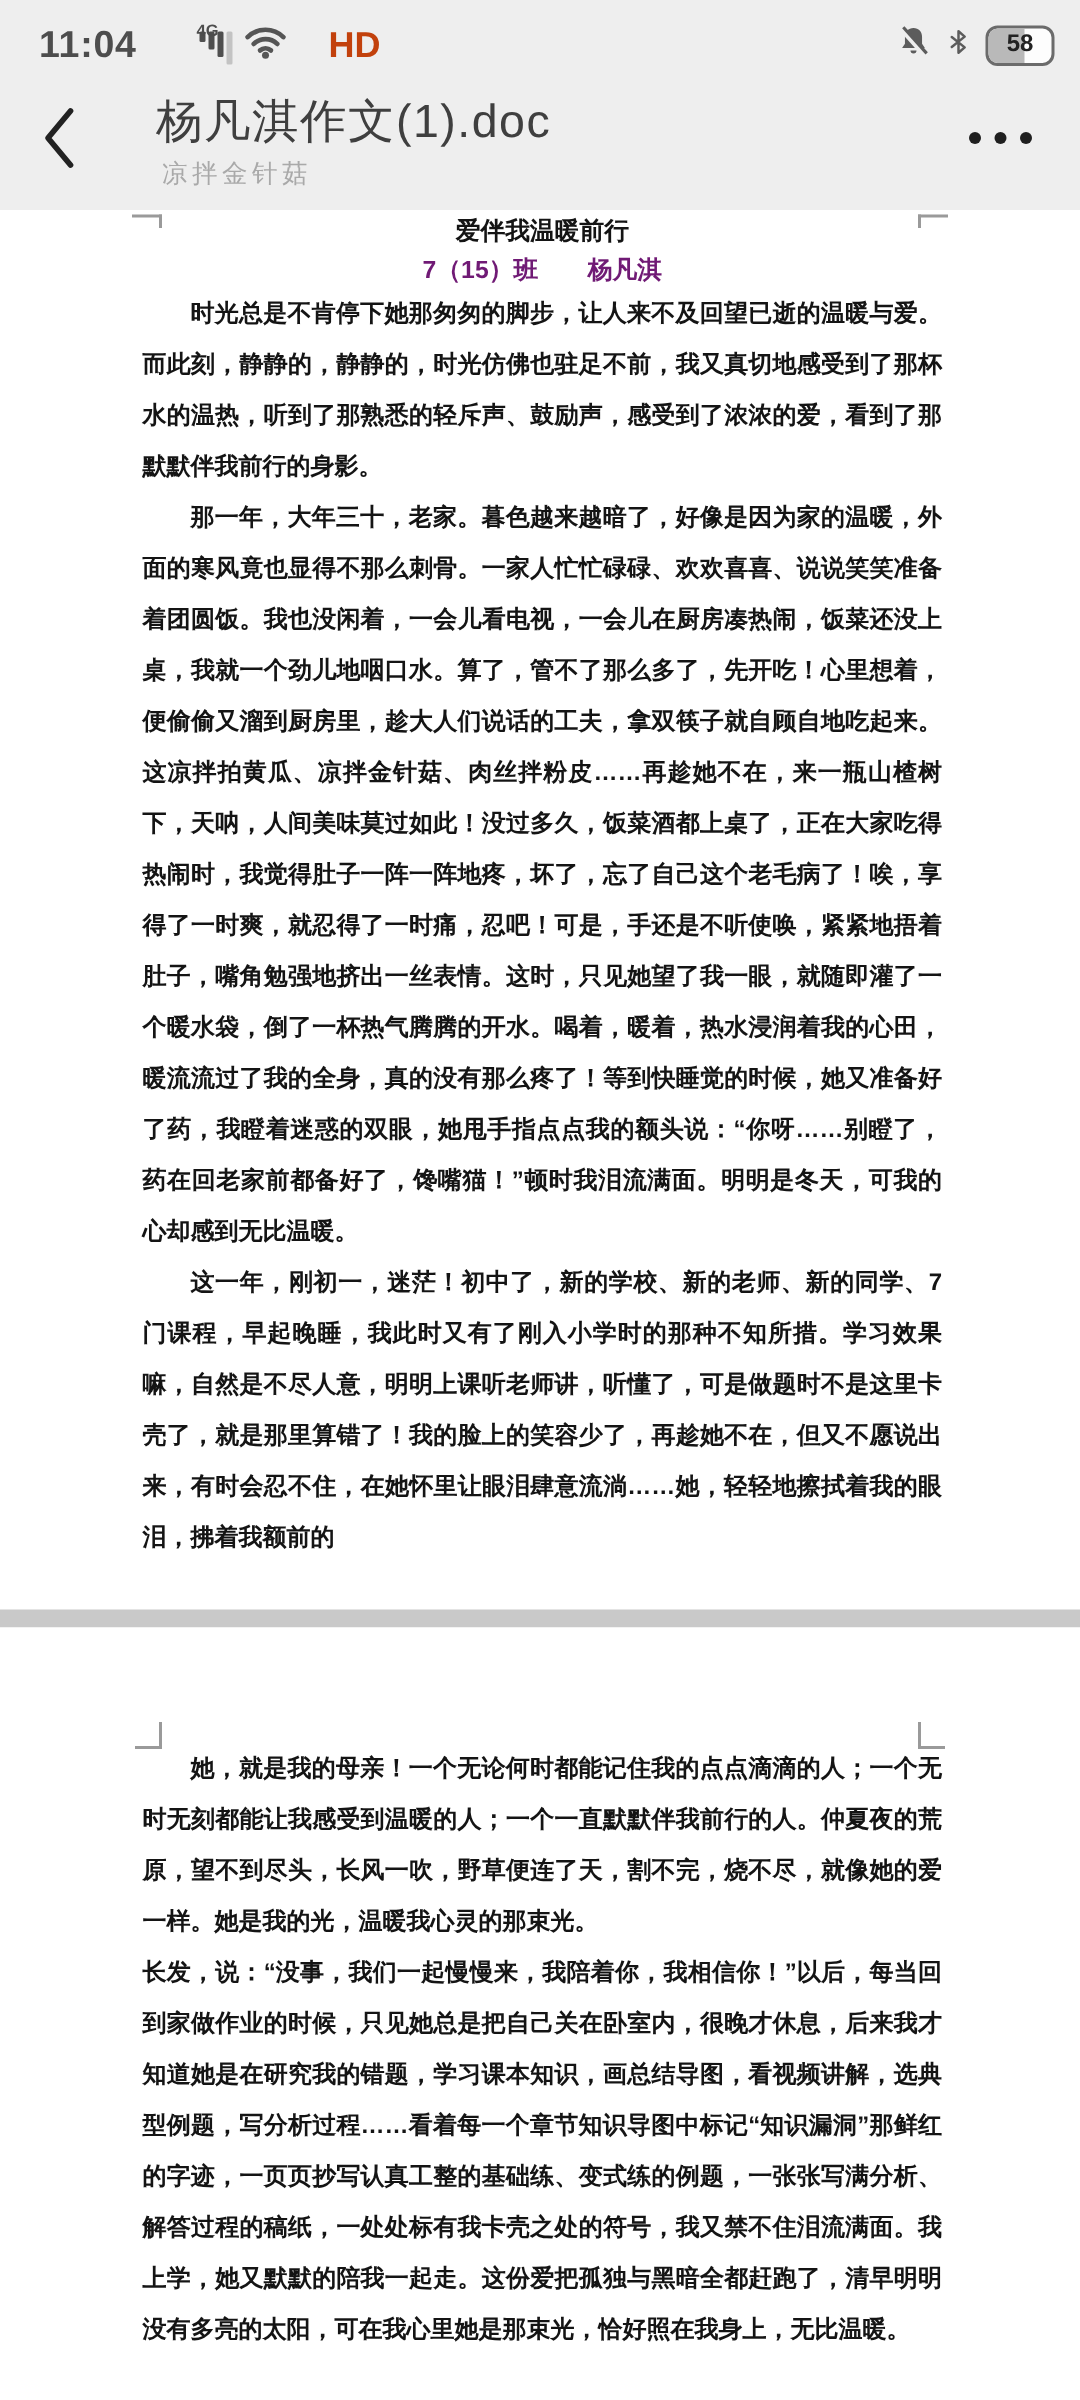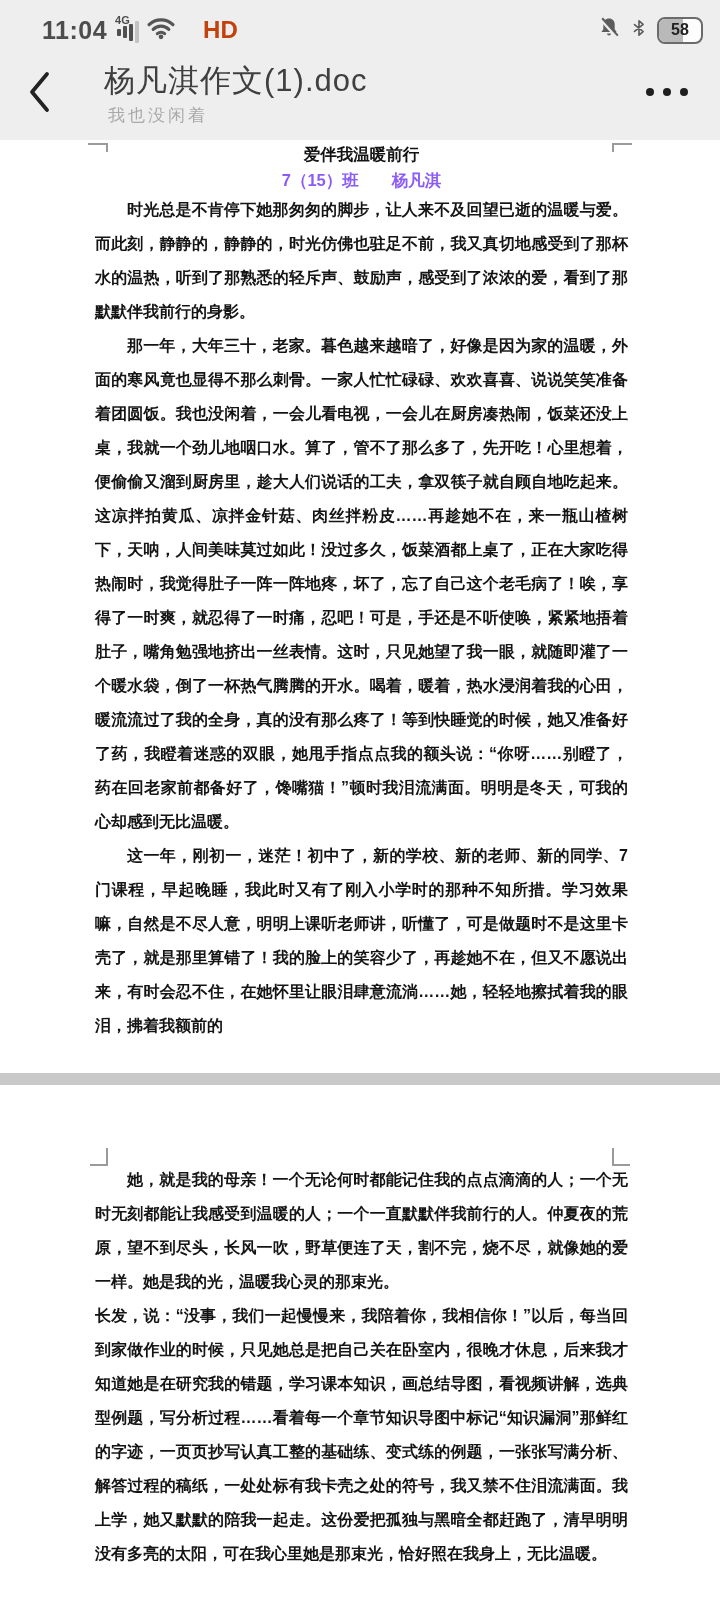--- a/index.html
+++ b/index.html
@@ -9,26 +9,26 @@
     font-family:"Liberation Sans","DejaVu Sans",sans-serif;
   }
   
   .chrome{
     position:absolute;top:0;left:0;width:720px;height:140px;
     background:#eeeeee;
     box-shadow:0 1px 3px rgba(0,0,0,0.18);
   }
   .status-bar{
     position:absolute;top:0;left:0;right:0;height:52px;
-    display:flex;align-items:center;padding:8px 20px 0 42px;box-sizing:border-box;
+    display:flex;align-items:center;padding:8px 20px 0 26px;box-sizing:border-box;
     color:#4d4d4d;
   }
   .sb-time{font-size:25px;font-weight:600;letter-spacing:0.5px;}
   .sb-left-icons{display:flex;align-items:flex-end;margin-left:10px;gap:8px;}
-  .sig{position:relative;display:flex;align-items:center;gap:2px;height:24px;padding-top:2px;}
+  .sig{position:relative;display:flex;align-items:flex-start;gap:2px;height:24px;padding-top:2px;margin-left:32px;}
   .sig .netlabel{position:absolute;top:-4px;left:-2px;font-size:11px;font-weight:700;color:#4d4d4d;}
   .sig .bar{width:4px;background:#4f4f4f;border-radius:1px;}
   .sig .b1{height:7px;}.sig .b2{height:12px;}.sig .b3{height:17px;}
   .sig .b4{height:22px;background:#c3c3c3;}
   .sb-hd{font-size:24px;font-weight:600;color:#c2410c;margin-left:20px;}
   .sb-right{margin-left:auto;display:flex;align-items:center;gap:9px;}
   .battery{
     position:relative;width:46px;height:27px;border:2.5px solid #6b6b6b;border-radius:8px;
     box-sizing:border-box;background:#fdfdfd;overflow:hidden;
     display:flex;align-items:center;justify-content:center;
@@ -50,21 +50,21 @@
   
   .page{position:absolute;left:0;width:720px;background:#ffffff;box-sizing:border-box;}
   .page1{top:140px;height:933px;padding:2px 92px 0 95px;}
   .page-gap{position:absolute;top:1073px;left:0;width:720px;height:12px;background:#c9c9c9;}
   .page2{top:1085px;height:515px;padding:78px 92px 0 95px;}
   .essay-title{
     margin:0;font-size:16.5px;font-weight:700;color:#141414;
     text-align:center;line-height:25px;
   }
   .essay-byline{
-    margin:0;font-size:16.5px;font-weight:700;color:#8b5cf6;
+    margin:0;font-size:16.5px;font-weight:700;color:#701a75;
     text-align:center;line-height:26px;
   }
   .para{
     margin:0;font-size:16px;font-weight:700;color:#141414;
     line-height:34px;text-align:justify;text-indent:2em;
     word-break:break-all;
   }
   .para.cont{text-indent:0;}
   
   .mark{position:absolute;box-sizing:border-box;}
@@ -124,21 +124,21 @@
       </span>
     </div>
 
     <div class="header">
       <span class="back-btn">
         <svg width="26" height="44" viewBox="0 0 26 44">
           <polyline points="21,4 6,22 21,40" fill="none" stroke="#222" stroke-width="3.8" stroke-linecap="round" stroke-linejoin="round"></polyline>
         </svg>
       </span>
       <div class="doc-title">杨凡淇作文(1).doc</div>
-      <div class="doc-subtitle">我也没闲着</div>
+      <div class="doc-subtitle">凉拌金针菇</div>
       <span class="menu-dots">
           <i></i>
           <i></i>
           <i></i>
         </span>
     </div>
   </div>
 
   <div class="page page1">
     <span class="mark m-p1-tl"></span>

